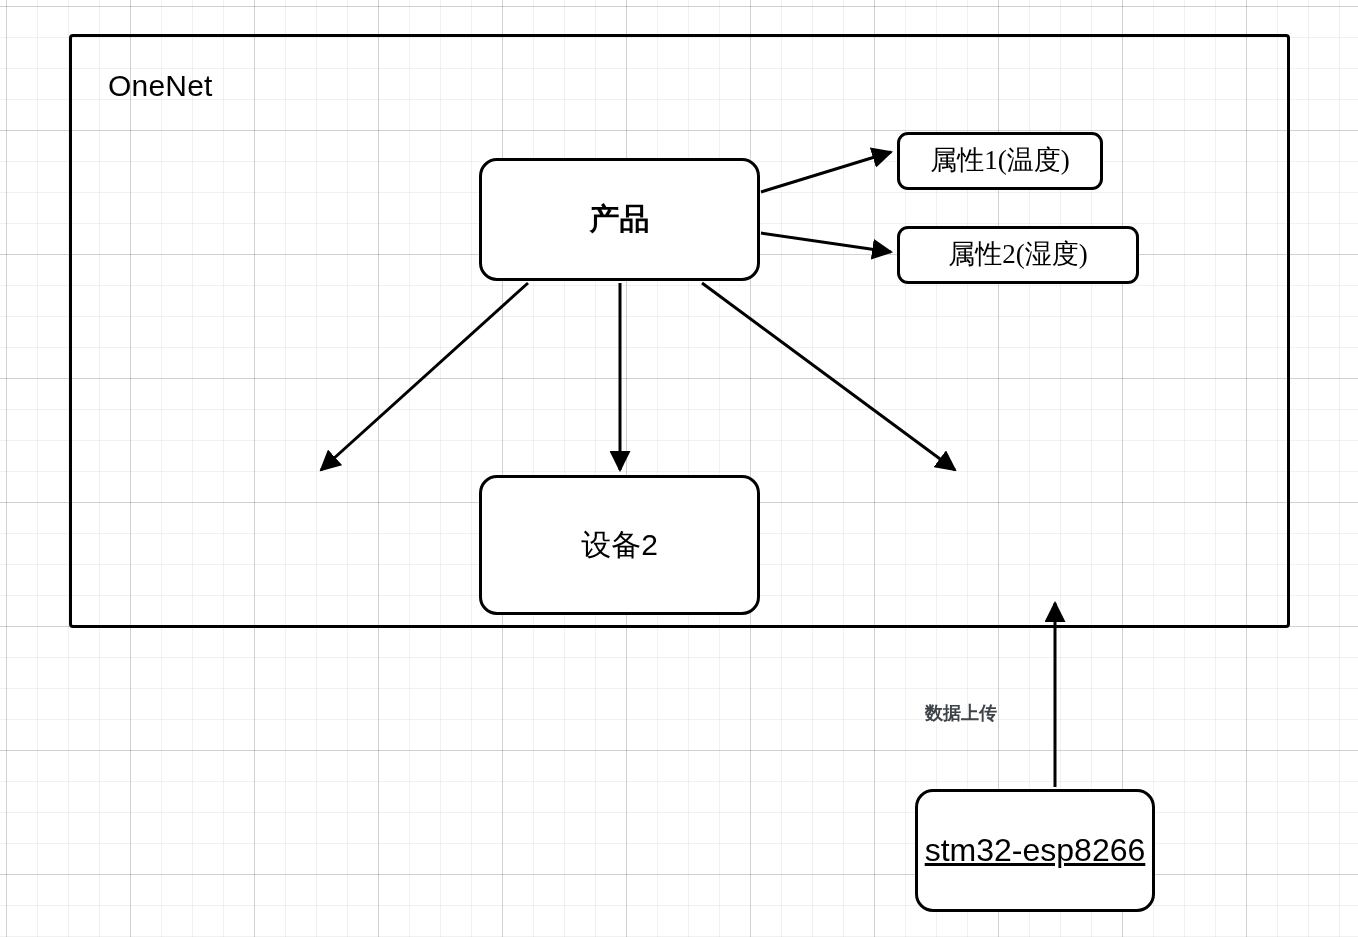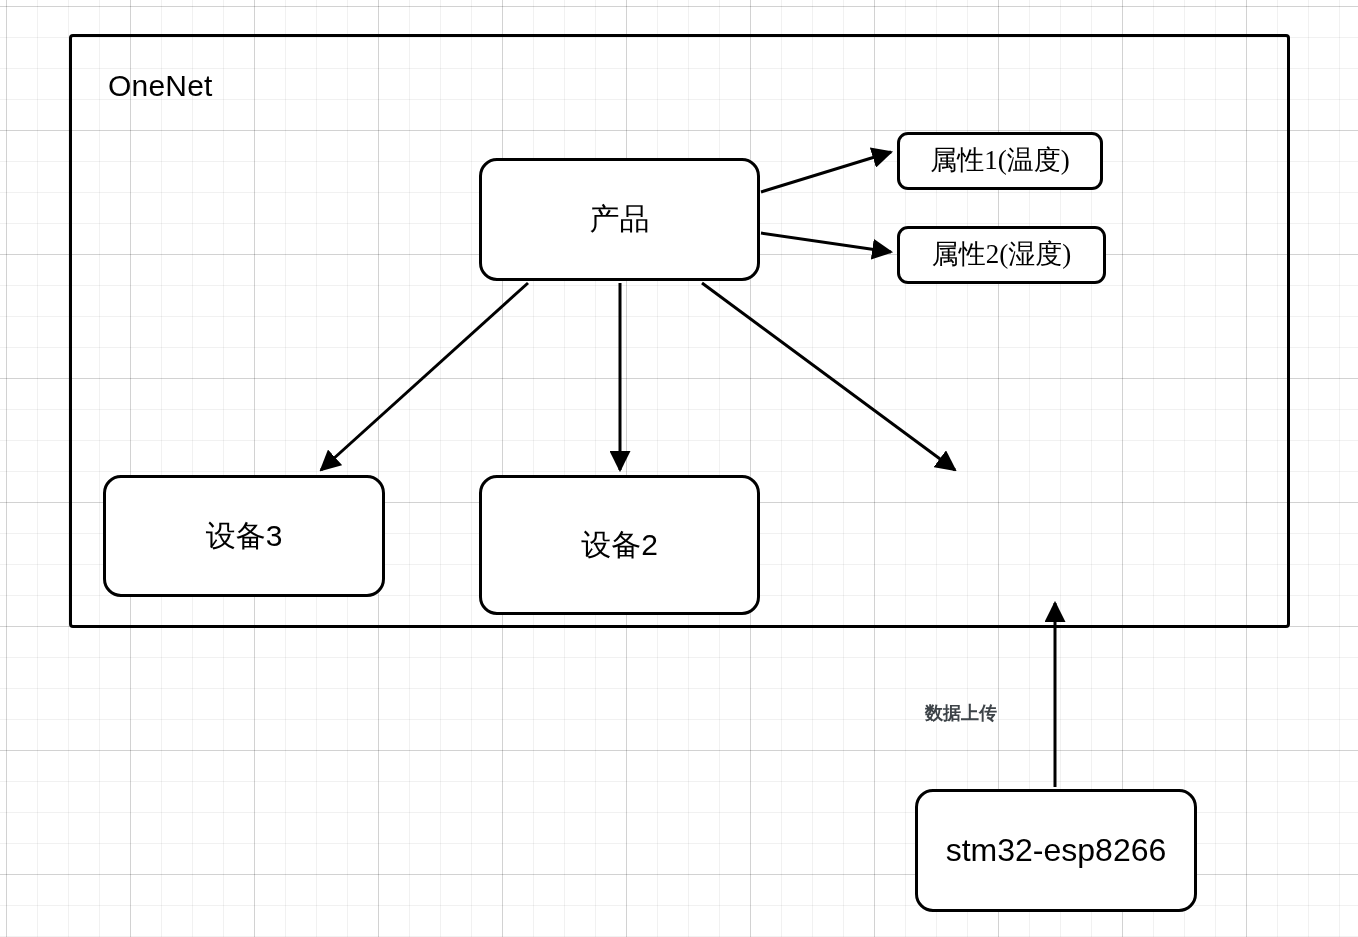--- a/index.html
+++ b/index.html
@@ -84,33 +84,34 @@
     border-radius: 11px;
     font-family: Liberation Serif, serif;
   }
 
   #node-product {
     left: 479px;
     top: 158px;
     width: 281px;
     height: 123px;
     font-size: 30px;
+    font-weight: bold;
   }
 
   #node-attr1 {
     left: 897px;
     top: 132px;
     width: 206px;
     height: 58px;
     font-size: 27px;
   }
   #node-attr2 {
     left: 897px;
     top: 226px;
-    width: 209px;
+    width: 242px;
     height: 58px;
     font-size: 27px;
   }
 
   #node-device3 {
     left: 103px;
     top: 475px;
     width: 282px;
     height: 122px;
     font-size: 30px;
@@ -126,23 +127,24 @@
     left: 915px;
     top: 475px;
     width: 282px;
     height: 122px;
     font-size: 30px;
   }
 
   #node-stm32 {
     left: 915px;
     top: 789px;
-    width: 282px;
+    width: 240px;
     height: 123px;
     font-size: 32px;
+    text-decoration: underline;
   }
 
   .edge-label {
     position: absolute;
     font-size: 18px;
     color: #3d4348;
     white-space: nowrap;
     font-weight: bold;
   }
   #label-upload {
@@ -184,23 +186,20 @@
   </div>
 
   <div class="node rounded-sm" id="node-attr1">
     <span>属性1(温度)</span>
   </div>
 
   <div class="node rounded-sm" id="node-attr2">
     <span>属性2(湿度)</span>
   </div>
 
-  <div class="node rounded" id="node-device3">
-    <span>设备3</span>
-  </div>
 
   <div class="node rounded" id="node-device2">
     <span>设备2</span>
   </div>
 
 
   <div class="node rounded" id="node-stm32">
     <span>stm32-esp8266</span>
   </div>
 

